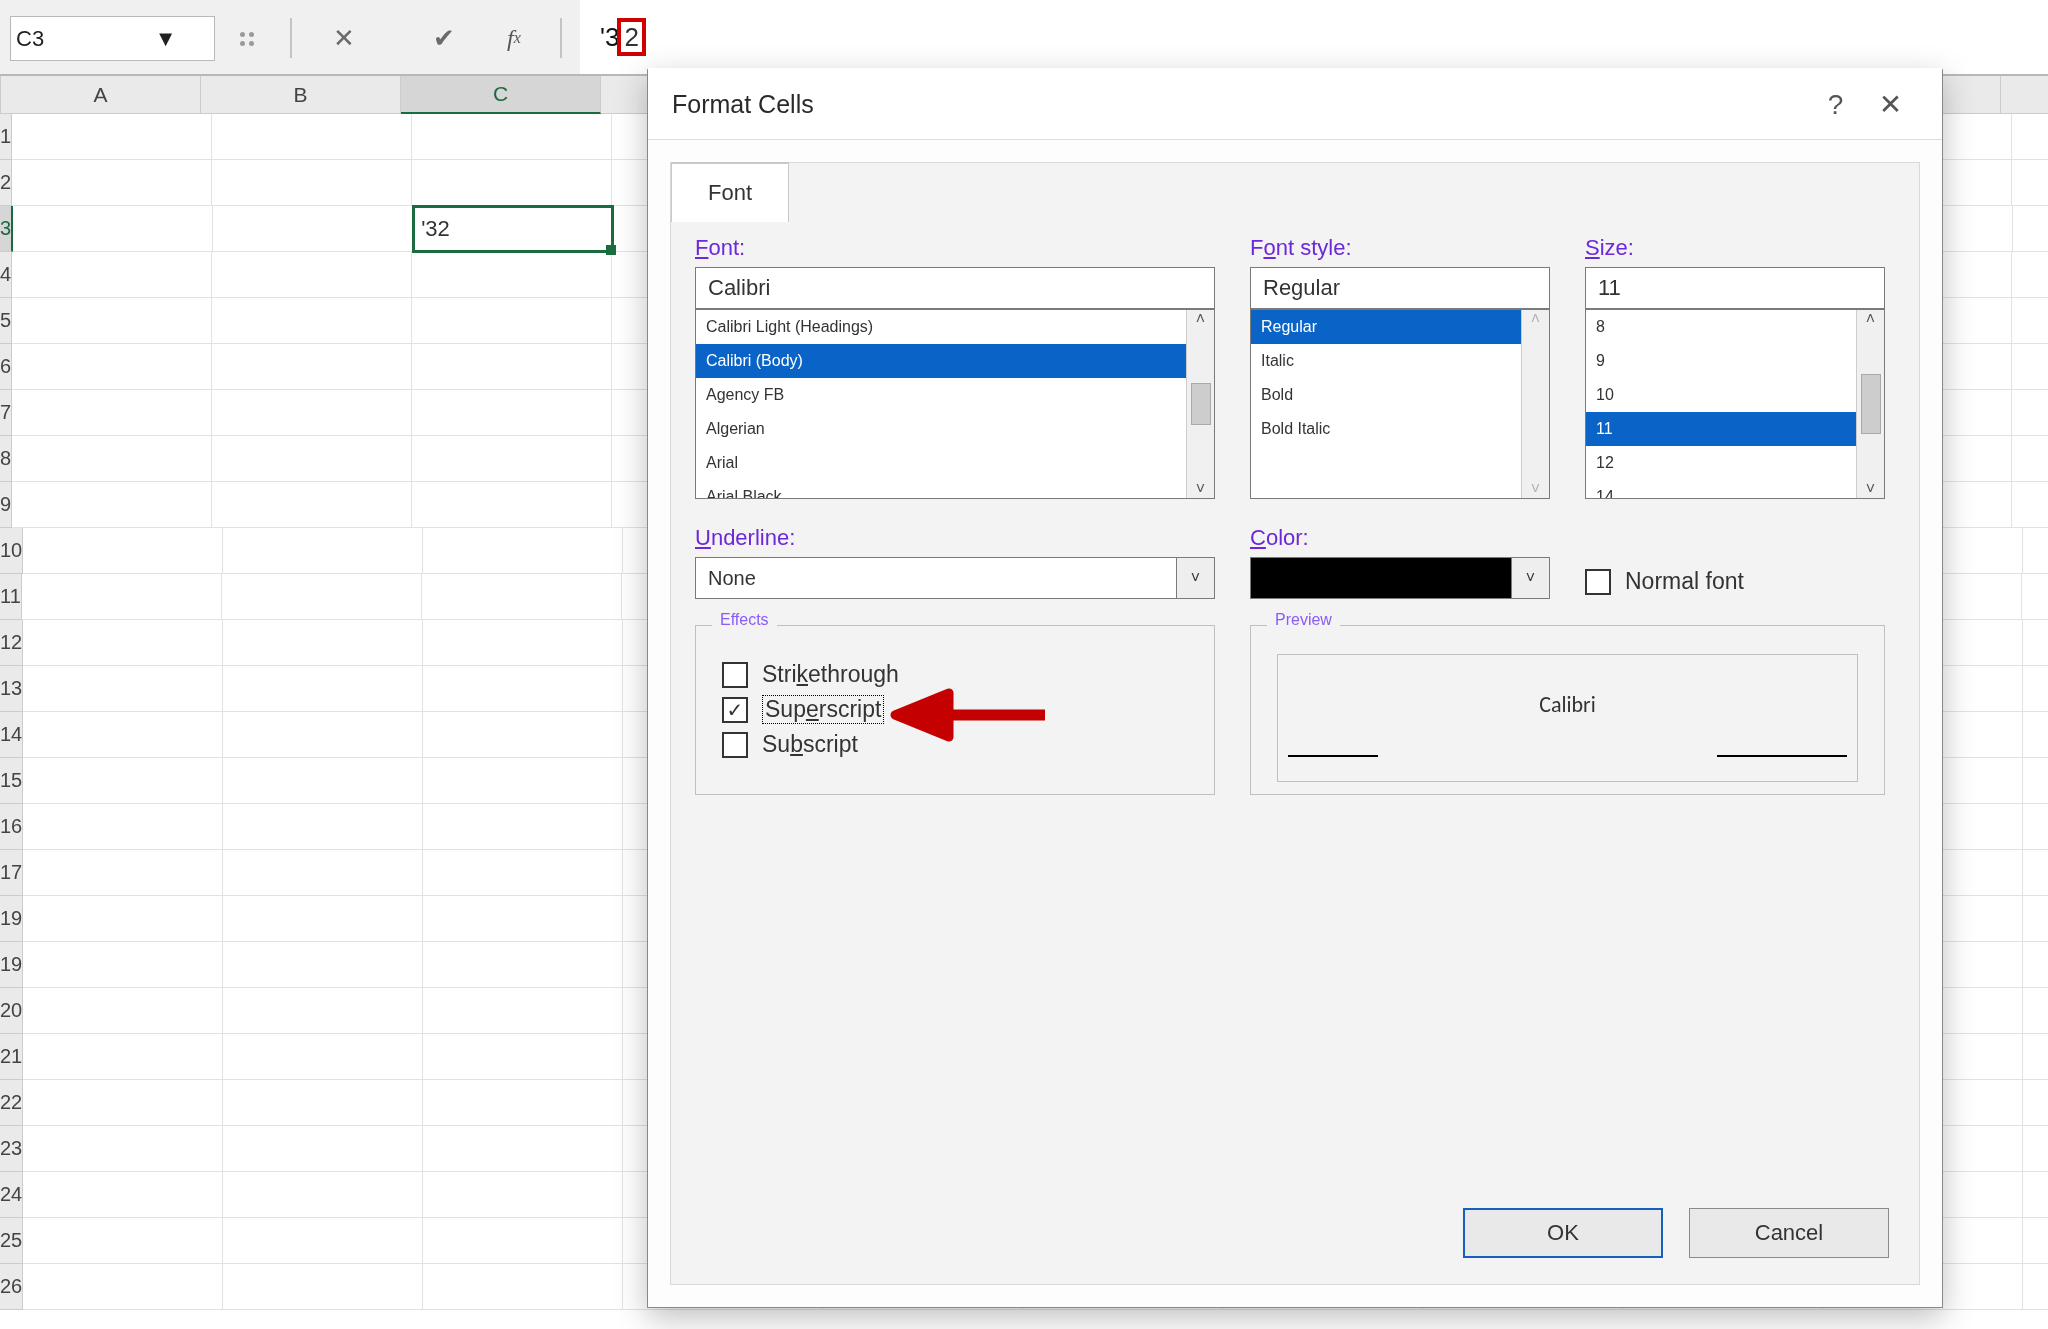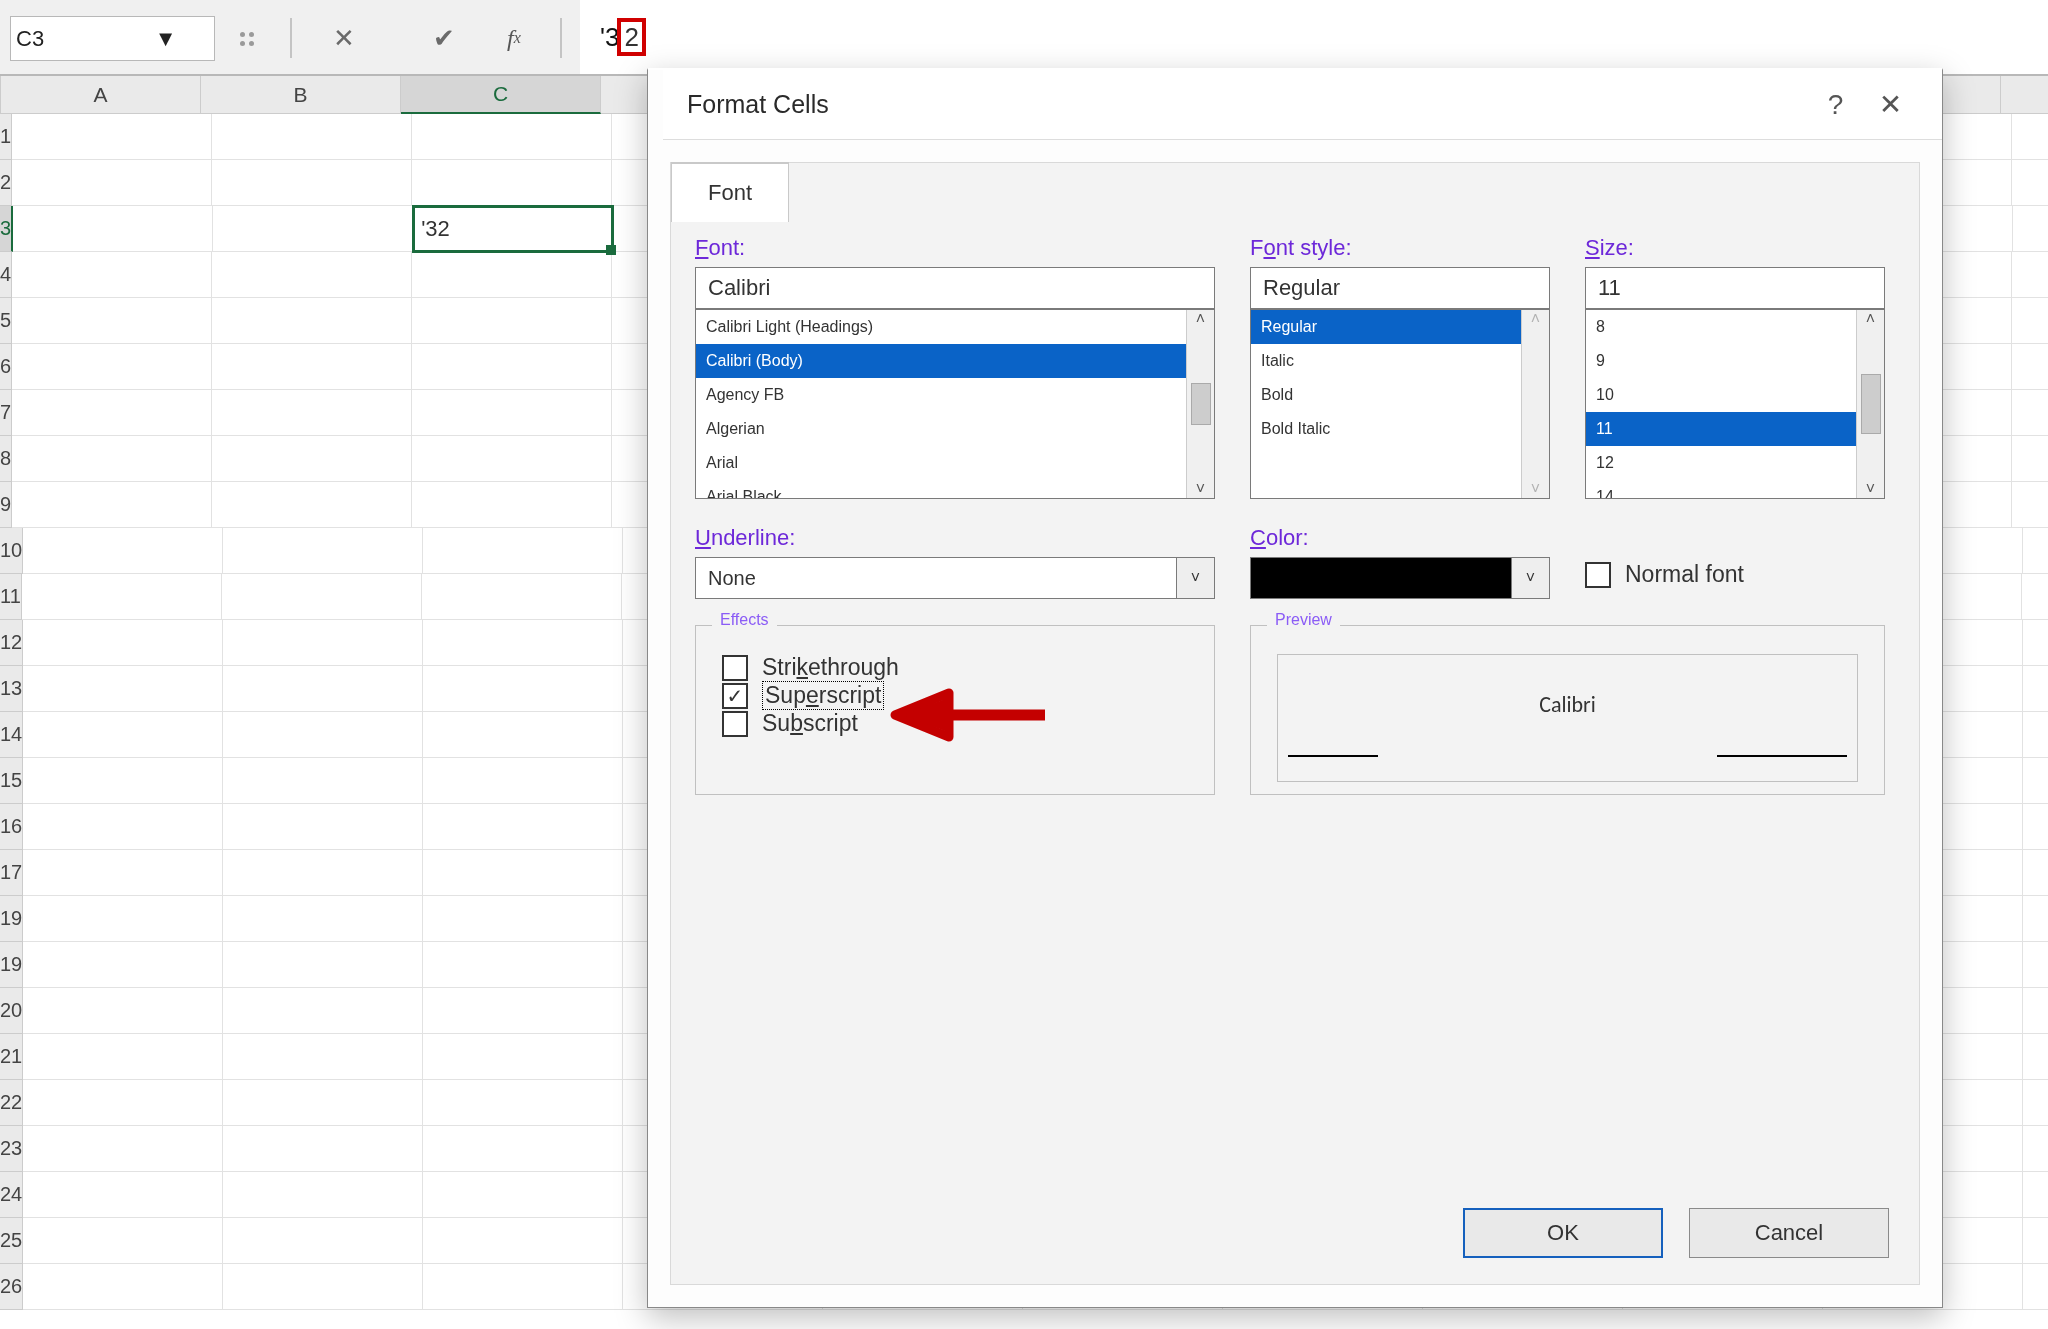--- a/index.html
+++ b/index.html
@@ -60,21 +60,21 @@
           border-bottom:1px solid #e2e2e2; padding-left:8px;
           display:flex; align-items:center; font-size:22px; }
   .cell.selected { outline:3px solid #1a6b3d; outline-offset:-2px;
                    z-index:2; position:relative; }
   .cell.selected::after{ content:""; position:absolute; right:-4px; bottom:-4px;
                          width:10px; height:10px; background:#1a6b3d; }
 
   
   .dialog { position:absolute; left:647px; top:68px; width:1296px; height:1240px;
             background:#fdfdfd; border:1px solid #888; border-top:2px solid #fff;
-            box-shadow:0 10px 30px rgba(0,0,0,.25);padding-left:15px; }
+            box-shadow:0 10px 30px rgba(0,0,0,.25); }
   .dlgTitle { height:70px; display:flex; align-items:center; padding:0 24px;
               background:#fff; border-bottom:1px solid #ddd; font-size:25px;
               color:#2a2a2a; }
   .dlgTitle .spacer{ flex:1; }
   .dlgBtnT { width:55px; height:55px; display:flex; align-items:center;
              justify-content:center; color:#555; font-size:28px; }
   .dlgBody { position:absolute; left:22px; right:22px; top:92px; bottom:22px;
              border:1px solid #d9d9d9; background:#f3f3f3; }
 
   .tabs { display:flex; margin-top:-1px; }
@@ -102,21 +102,21 @@
   .combo .txt { flex:1; background:#fff; border:1px solid #7a7a7a;
                 padding-left:12px; display:flex; align-items:center; }
   .combo .btn { width:38px; background:#eee; border:1px solid #7a7a7a;
                 border-left:none; display:flex; align-items:center;
                 justify-content:center; font-size:16px; }
 
   .groupBox { border:1px solid #c0c0c0; position:relative; padding:28px 26px 22px; }
   .groupBox .legend { position:absolute; left:16px; top:-15px; background:#f3f3f3;
                       padding:0 8px; font-size:16px; color:#8b5cf6; }
   .chk { display:flex; align-items:center; gap:14px; font-size:23px;
-         margin:0 0; }
+         margin:7px 0; }
   .chk .box { width:26px; height:26px; border:2px solid #333; background:#fff;
               display:flex; align-items:center; justify-content:center;
               font-size:20px; }
   .chk .lbl.focus { border:1px dotted #000; padding:0 2px; }
 
   .previewBox { border:1px solid #c0c0c0; height:128px; position:relative; }
   .previewBox .floor { position:absolute; bottom:24px; height:2px;
                         background:#000;}
   .previewBox .floorL{ left:10px; width:90px;}
   .previewBox .floorR{ right:10px; width:130px;}

